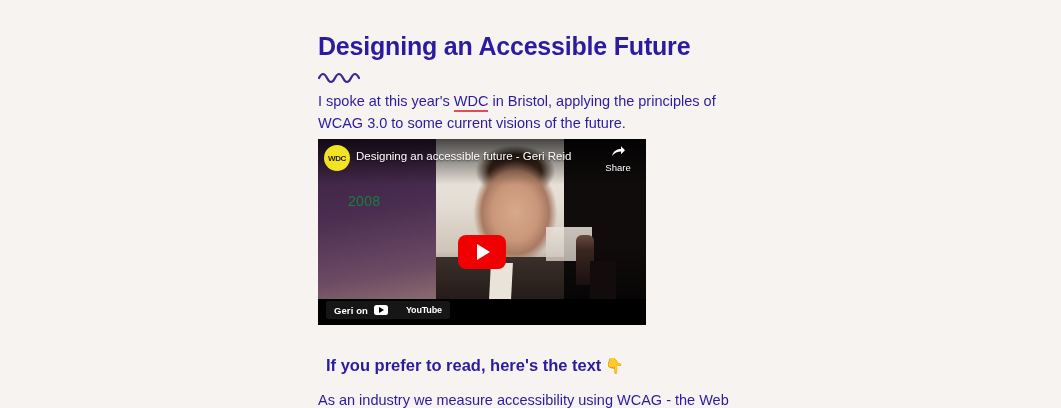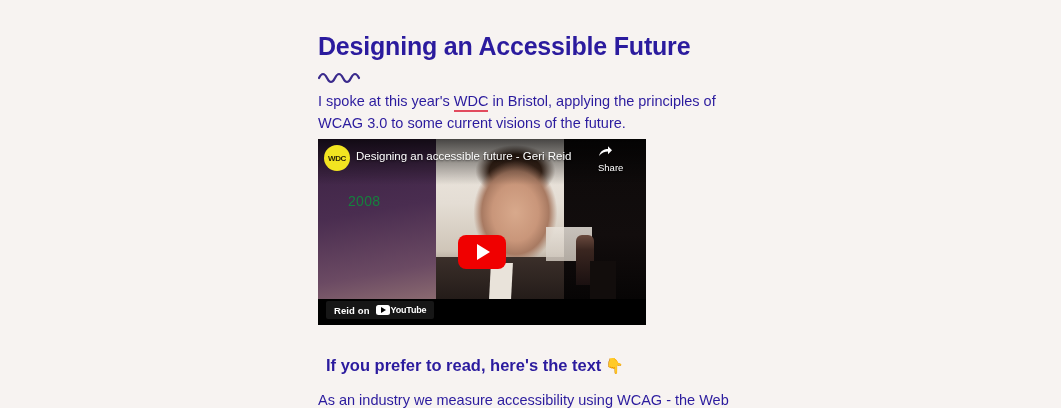--- a/index.html
+++ b/index.html
@@ -187,21 +187,21 @@
     color: #ffffff;
     white-space: nowrap;
     text-shadow: 0 1px 2px rgba(0,0,0,.6);
   }
 
   .video-share {
     position: absolute;
     right: 8px;
     top: 6px;
     width: 40px;
-    text-align: left;
+    text-align: center;
     color: #fff;
   }
   .video-share .share-glyph {
     display: block;
     height: 15px;
     line-height: 15px;
     font-size: 14px;
   }
   .video-share .share-label {
     display: block;
@@ -264,21 +264,21 @@
   }
   .watch-on .watch-label {
     font-size: 9.5px;
     color: #fff;
     font-weight: bold;
     letter-spacing: .1px;
   }
   .yt-badge {
     display: flex;
     align-items: flex-end;
-    gap: 1px;
+    gap: 18px;
   }
   .yt-badge .yt-rect {
     width: 14px;
     height: 10px;
     background: #fff;
     border-radius: 2.5px;
     display: flex;
     align-items: center;
     justify-content: center;
   }
@@ -369,21 +369,21 @@
         <span class="share-label">Share</span>
       </div>
 
       <div class="play-button">
         <span class="tri"></span>
       </div>
 
       <div class="video-bottombar"></div>
 
       <div class="watch-on">
-        <span class="watch-label">Reid on</span>
+        <span class="watch-label">Geri on</span>
         <span class="yt-badge">
           <span class="yt-rect">
             <span class="yt-tri"></span>
           </span>
           <span class="yt-word">YouTube</span>
         </span>
       </div>
     </div>
 
     <h2 class="section-heading">

